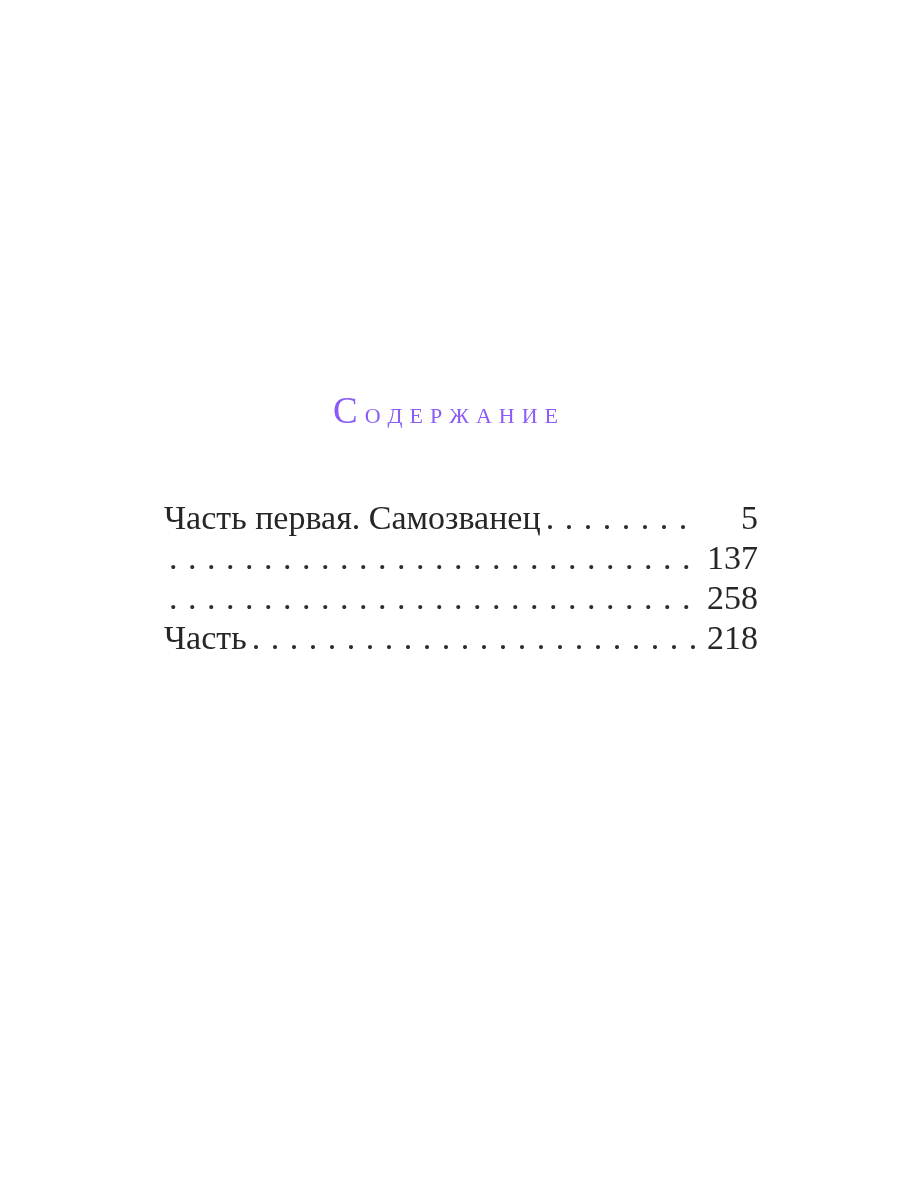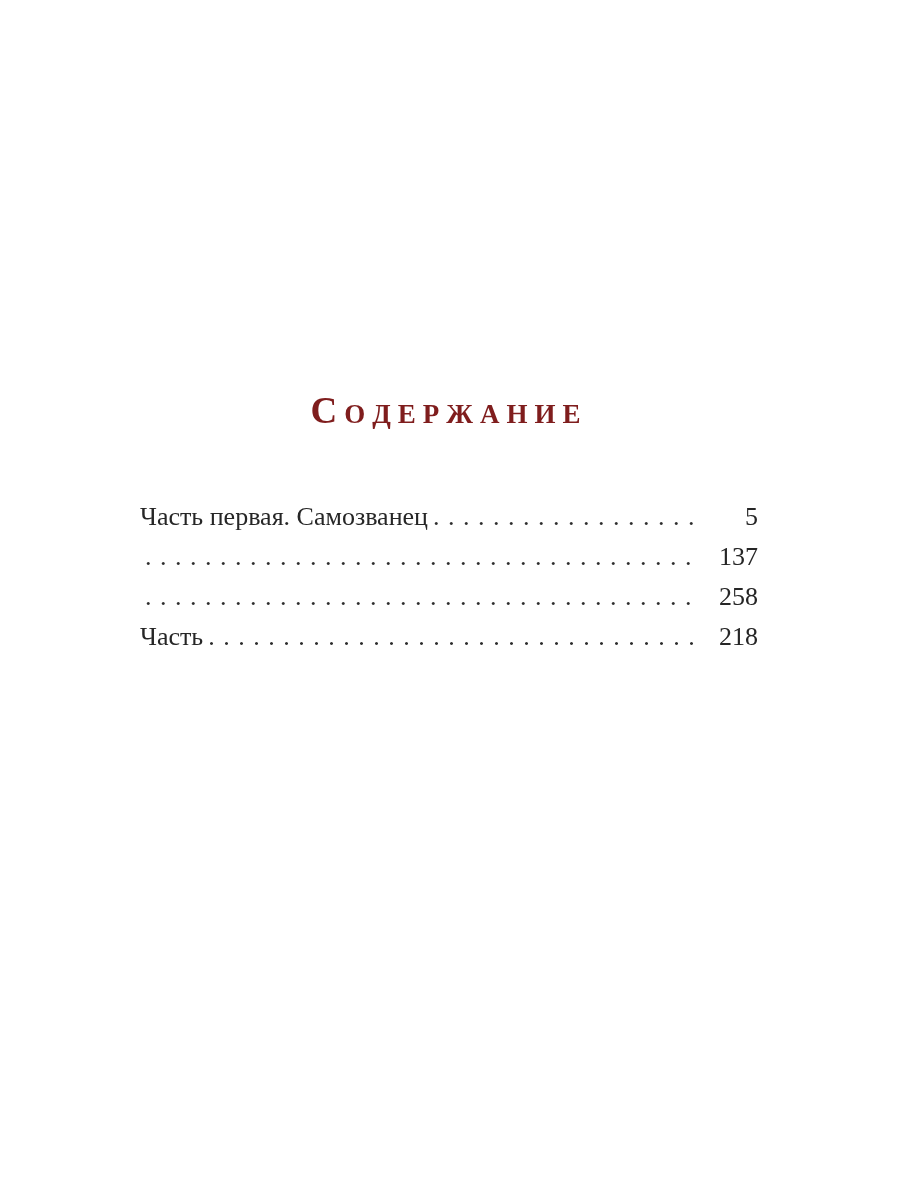--- a/index.html
+++ b/index.html
@@ -14,41 +14,42 @@
     margin: 0 auto;
     background: #ffffff;
     box-sizing: border-box;
     padding: 392px 142px 0 140px;
     font-family: "Liberation Serif", "DejaVu Serif", serif;
     color: #262626;
     overflow: hidden;
   }
   .title {
     margin: 0;
-    font-size: 27px;
-    font-weight: 700;
+    font-size: 22px;
+    font-weight: 400;
     line-height: 37px;
     text-align: center;
     text-transform: uppercase;
     letter-spacing: 7px;
-    color: #7f1d1d;
+    color: #8b5cf6;
     font-kerning: none;
   }
   .title::first-letter {
     font-size: 37px;
   }
   .toc {
     margin-top: 64px;
   }
   .toc-row {
     display: flex;
     align-items: flex-start;
-    font-size: 26px;
+    font-size: 34px;
     line-height: 40px;
     white-space: nowrap;
+    margin-left: 24px;
   }
   .toc-label {
     flex: 0 0 auto;
   }
   .toc-dots {
     flex: 1 1 auto;
     overflow: hidden;
     white-space: nowrap;
     margin-left: 5px;
     letter-spacing: 1px;

